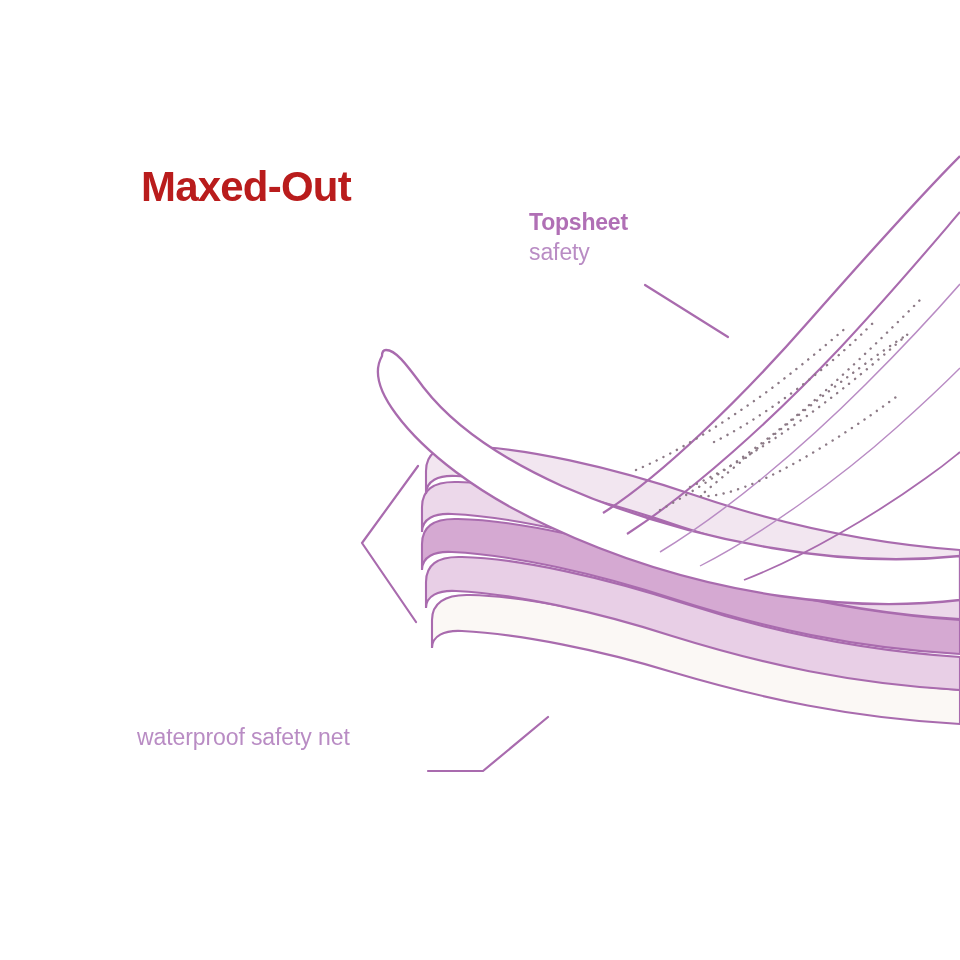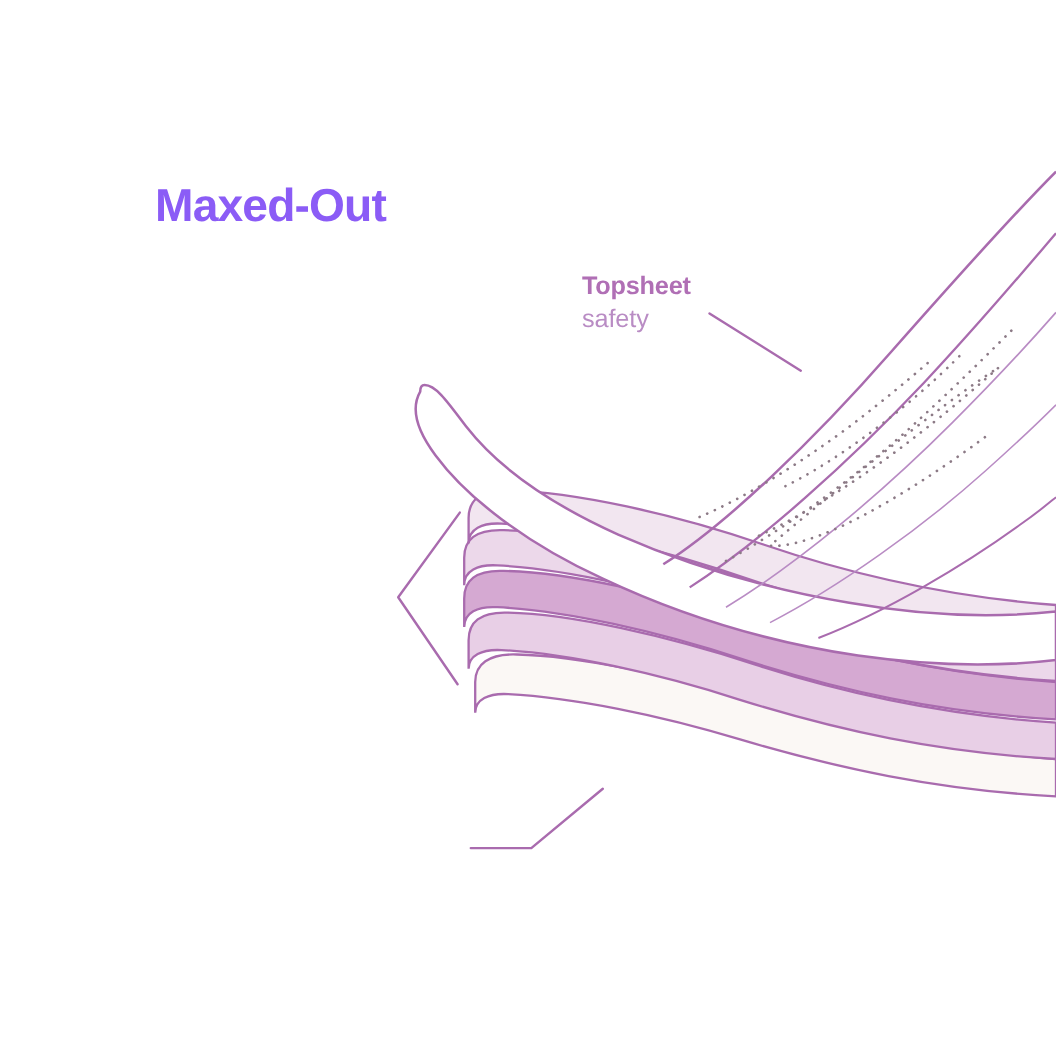--- a/index.html
+++ b/index.html
@@ -19,21 +19,20 @@
     position: absolute;
     left: 0;
     top: 0;
     width: 960px;
     height: 960px;
   }
 
   .label-block {
     position: absolute;
     z-index: 5;
-    margin-top: 37px;
   }
 
   .label-title {
     font-weight: bold;
     font-size: 23px;
     line-height: 1.30;
     color: #b06fb5;
     letter-spacing: -0.2px;
     white-space: nowrap;
   }
@@ -46,21 +45,21 @@
     white-space: nowrap;
   }
 
   #headline {
     position: absolute;
     left: 141px;
     top: 163px;
     font-weight: bold;
     font-size: 42px;
     line-height: 1.13;
-    color: #8b5cf6;
+    color: #b91c1c;
     letter-spacing: -0.8px;
     z-index: 5;
   }
   #headline .hl-line { display: block; white-space: nowrap; }
 
   #label-topsheet { left: 529px; top: 208px; }
   #label-core     { left: 136px; top: 491px; }
   #label-backsheet{ left: 137px; top: 723px; }
 </style>
 </head>
@@ -159,15 +158,16 @@
     <span class="hl-line">Maxed-Out</span>
   </div>
 
   <div class="label-block" id="label-topsheet">
     <div class="label-title">Topsheet</div>
     <div class="label-desc">safety</div>
   </div>
 
 
   <div class="label-block" id="label-backsheet">
+    <div class="label-desc">waterproof safety net</div>
   </div>
 
 </div>
 
 </body></html>

